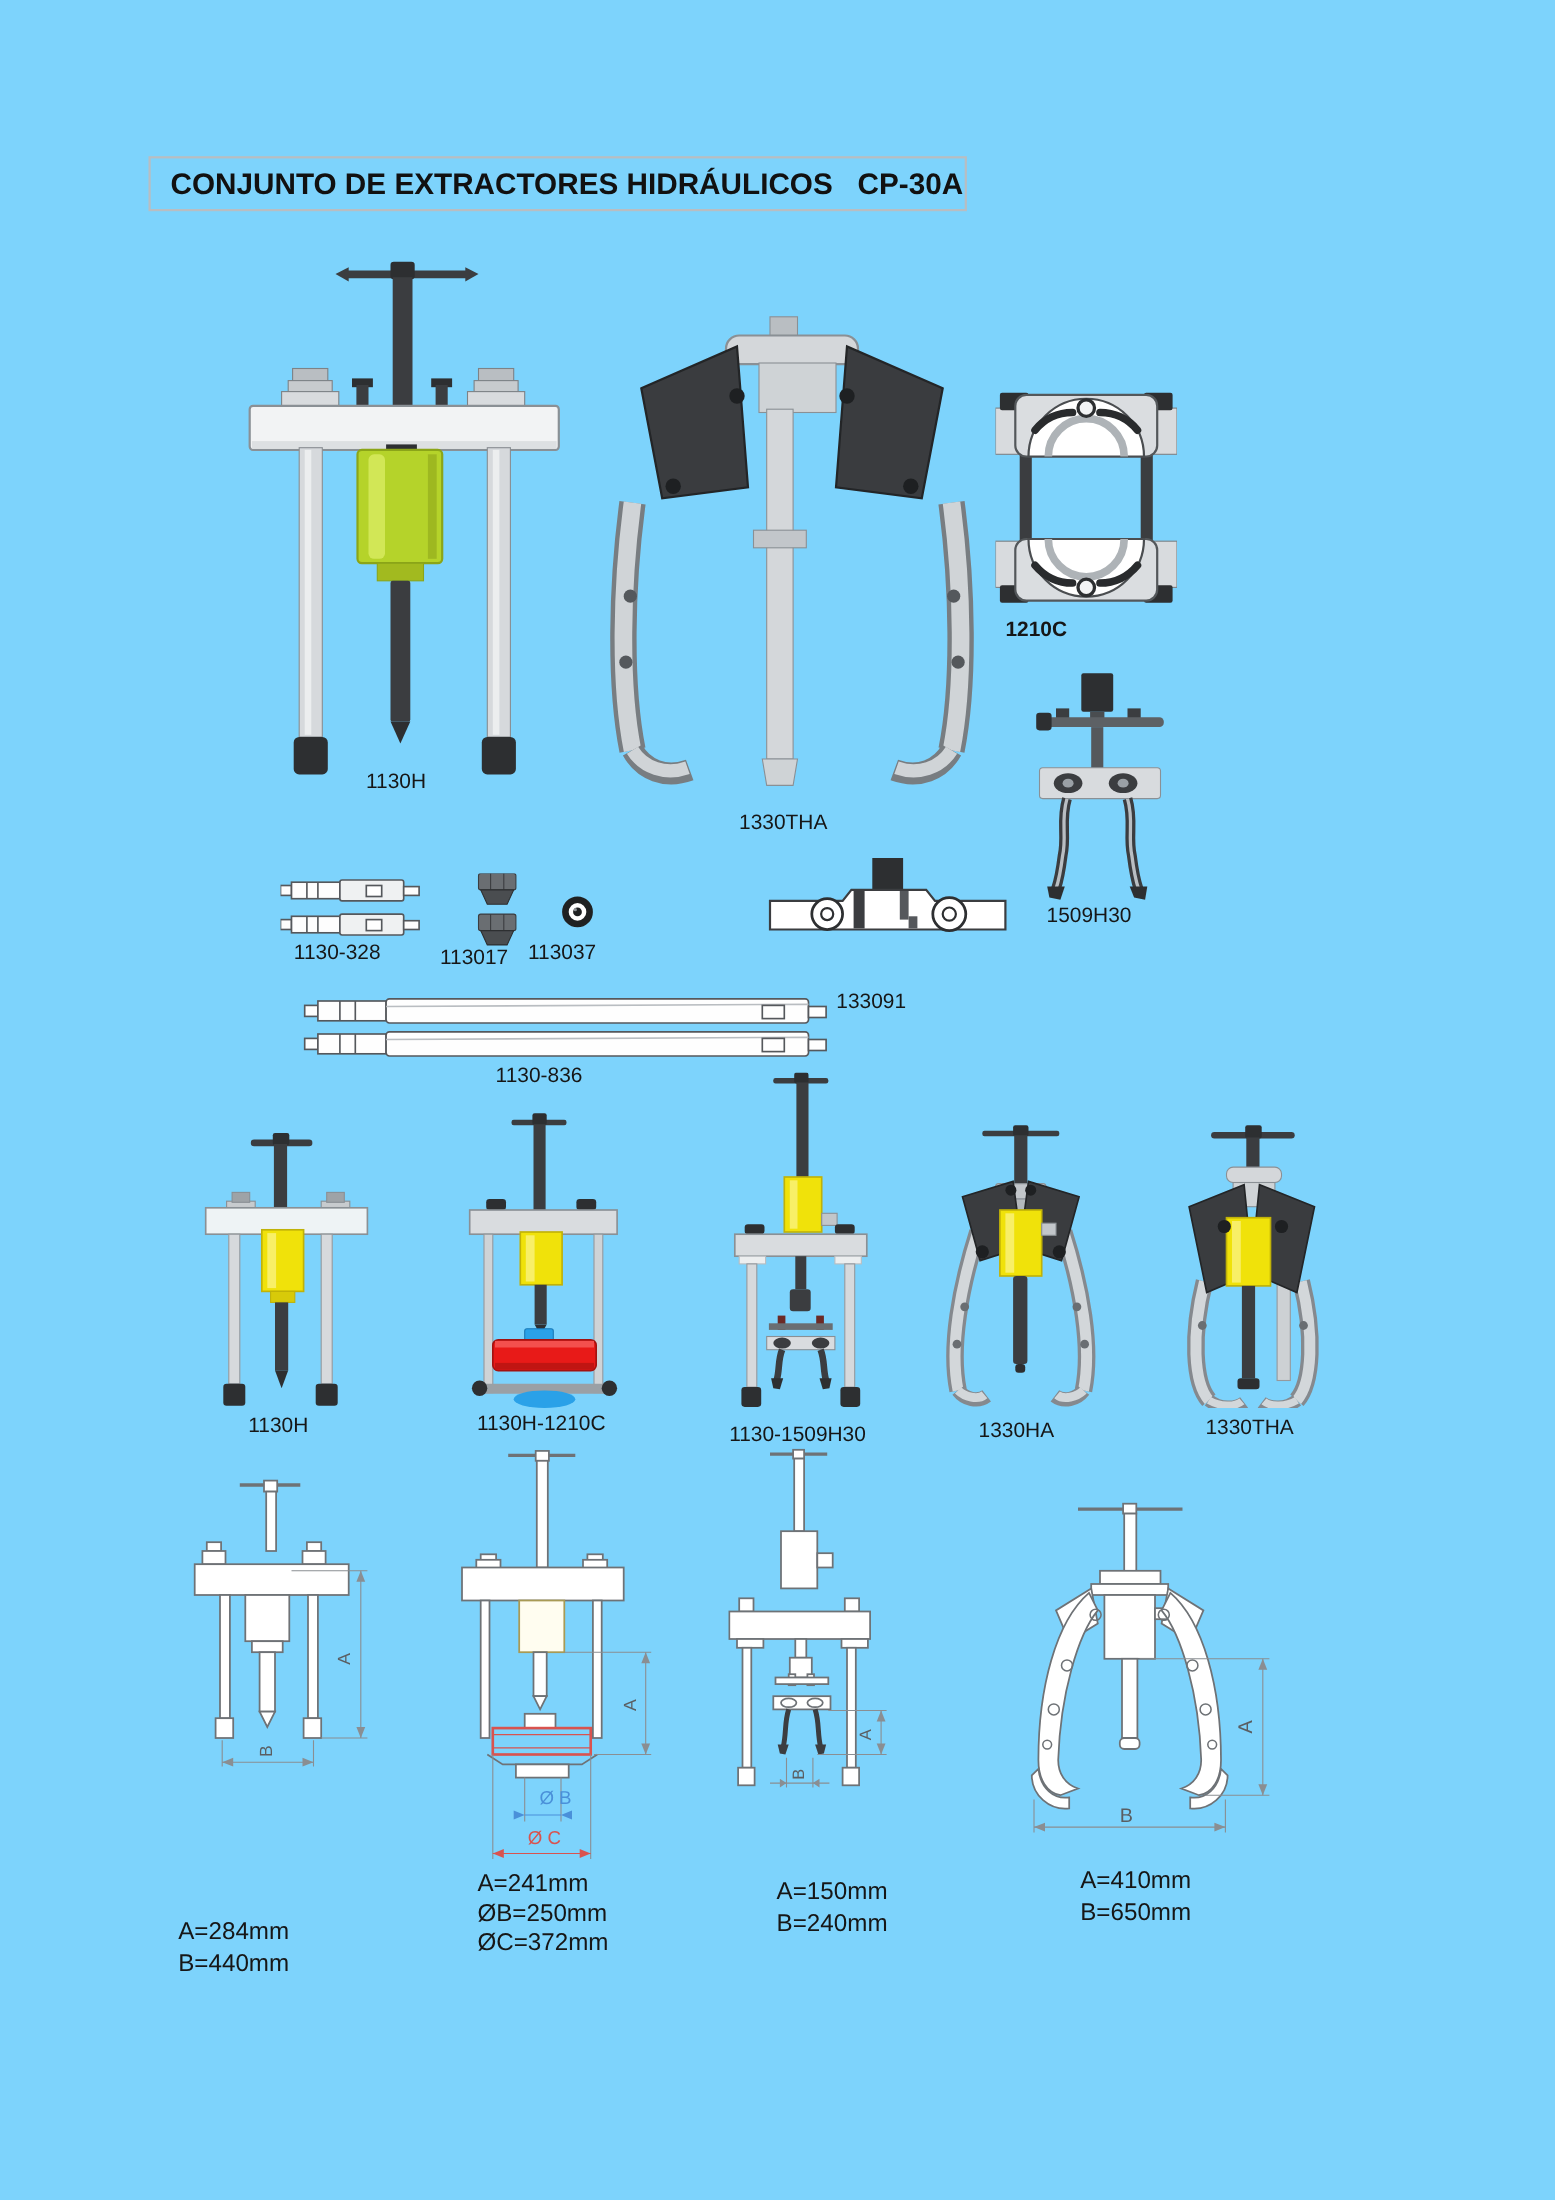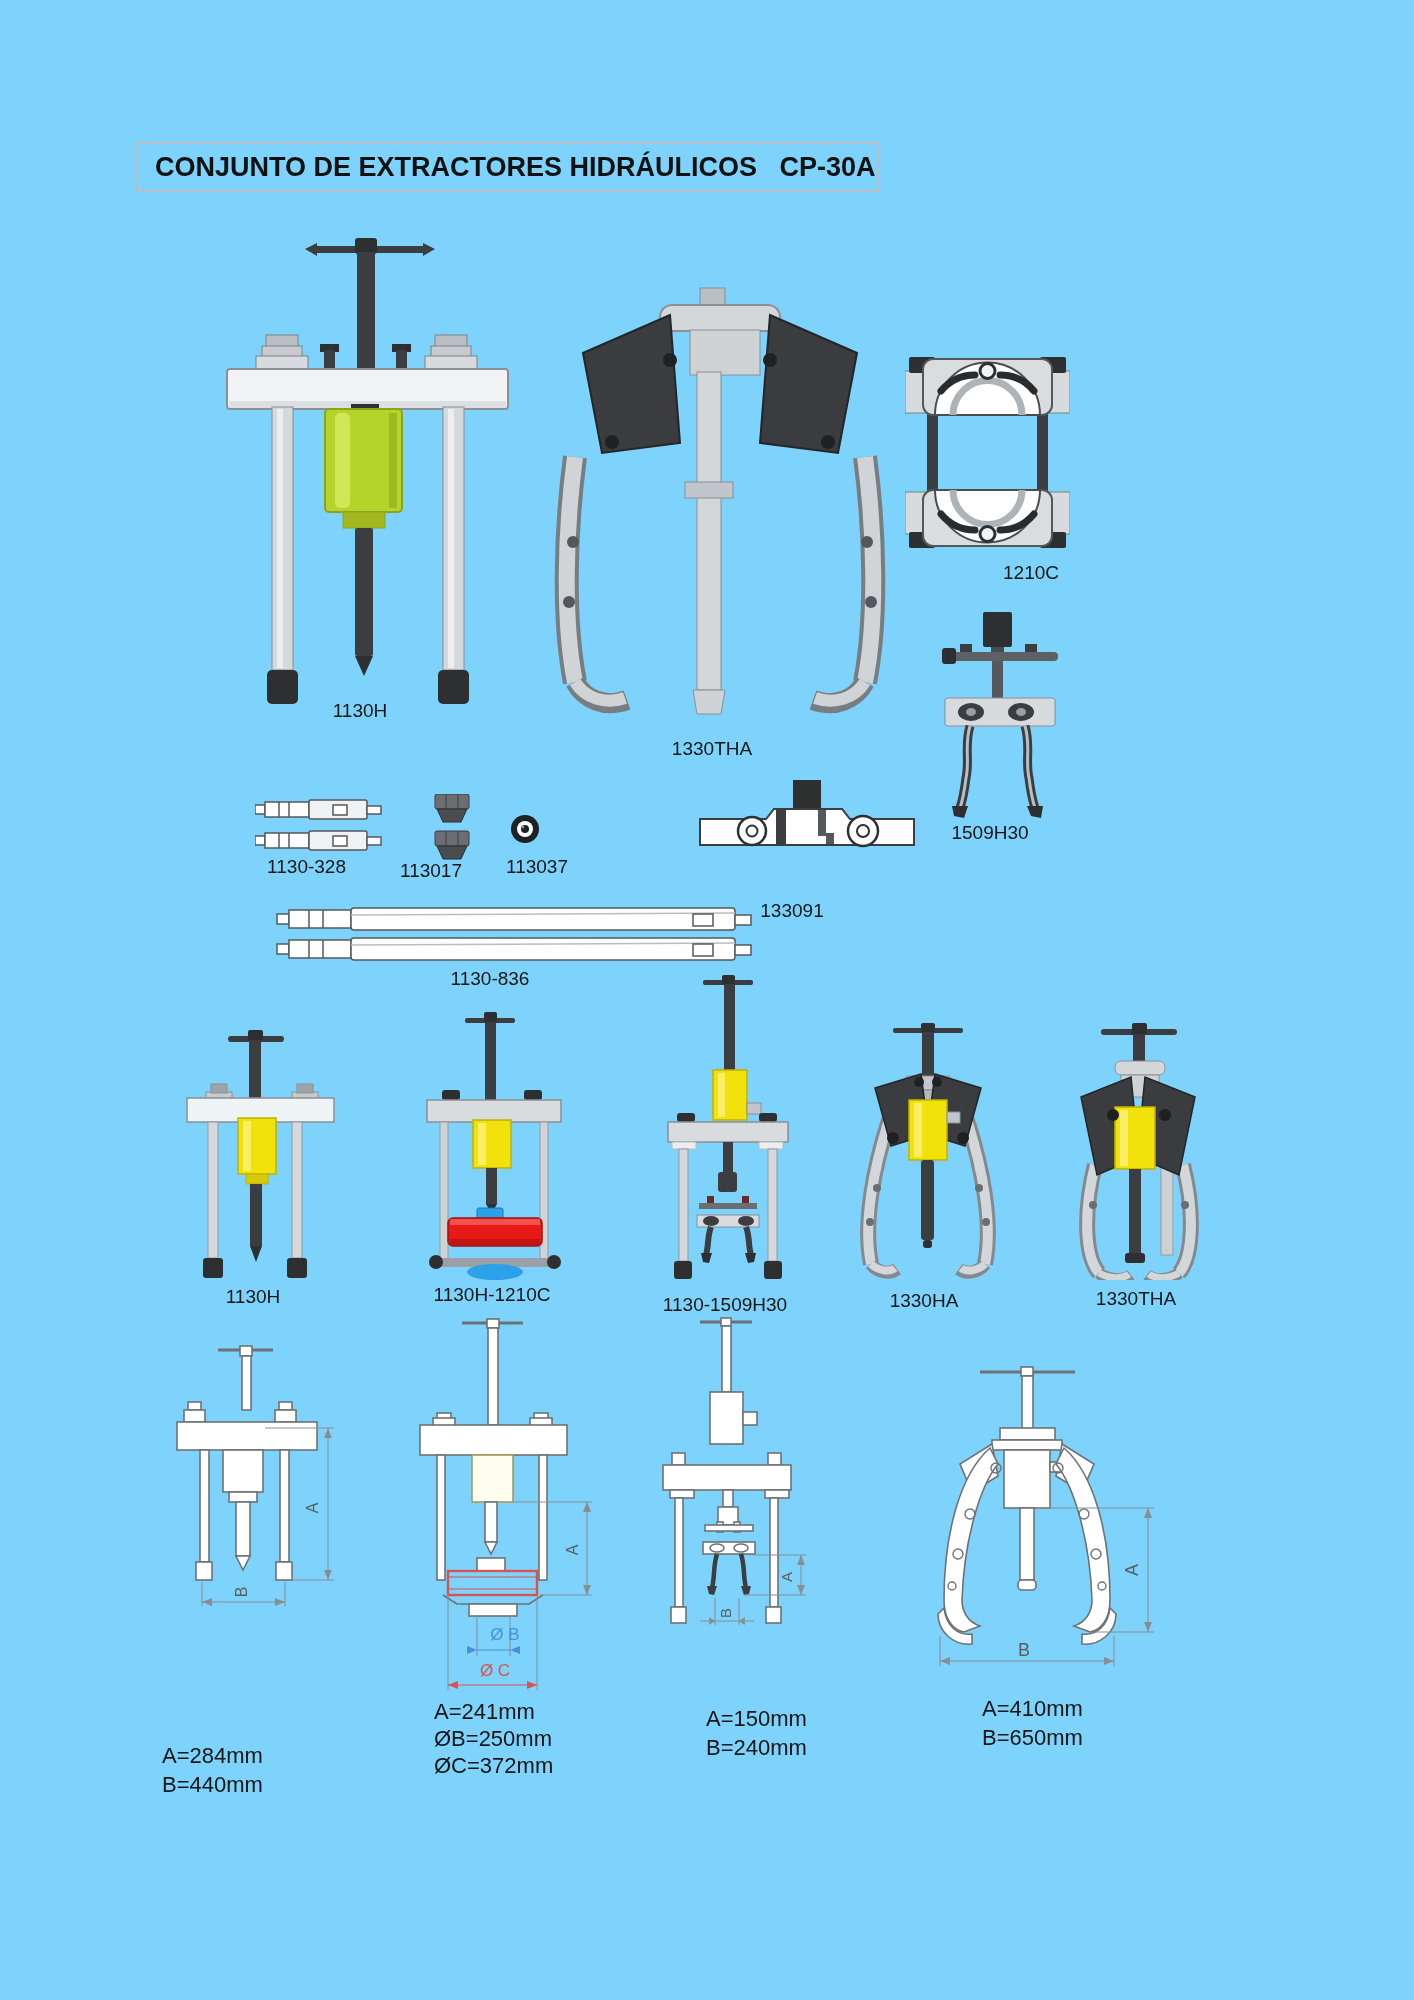--- a/index.html
+++ b/index.html
@@ -558,26 +558,26 @@
         <polygon points="4,297 14,293 14,301"></polygon>
         <polygon points="178,297 168,293 168,301"></polygon>
       </g>
       <text x="202" y="206" font-size="18" fill="#5a5e62" transform="rotate(-90 202 206)" text-anchor="middle">A</text>
       <text x="88" y="292" font-size="18" fill="#5a5e62" text-anchor="middle">B</text>
     </svg>
   </div>
 
   <div class="lbl" style="left:300px;top:700px;width:120px;">1130H</div>
   <div class="lbl" style="left:652px;top:738px;width:120px;">1330THA</div>
-  <div class="lbl" style="left:971px;top:562px;width:120px;">1210C</div>
+  <div class="lbl" style="left:882px;top:562px;width:120px;font-weight:bold;">1210C</div>
   <div class="lbl" style="left:930px;top:822px;width:120px;">1509H30</div>
 
   <div class="lbl" style="left:226px;top:856px;width:120px;text-align:right;">1130-328</div>
   <div class="lbl" style="left:371px;top:860px;width:120px;">113017</div>
-  <div class="lbl" style="left:477px;top:856px;width:120px;">113037</div>
+  <div class="lbl" style="left:451px;top:856px;width:120px;">113037</div>
   <div class="lbl" style="left:732px;top:852px;width:120px;margin-top:48px;">133091</div>
   <div class="lbl" style="left:430px;top:968px;width:120px;">1130-836</div>
 
   <div class="lbl" style="left:193px;top:1286px;width:120px;">1130H</div>
   <div class="lbl" style="left:432px;top:1284px;width:120px;">1130H-1210C</div>
   <div class="lbl" style="left:645px;top:1294px;width:160px;">1130-1509H30</div>
   <div class="lbl" style="left:864px;top:1290px;width:120px;">1330HA</div>
   <div class="lbl" style="left:1076px;top:1288px;width:120px;">1330THA</div>
 
   <div class="dimtext" style="left:162px;top:1700px;margin-top:41px;">

